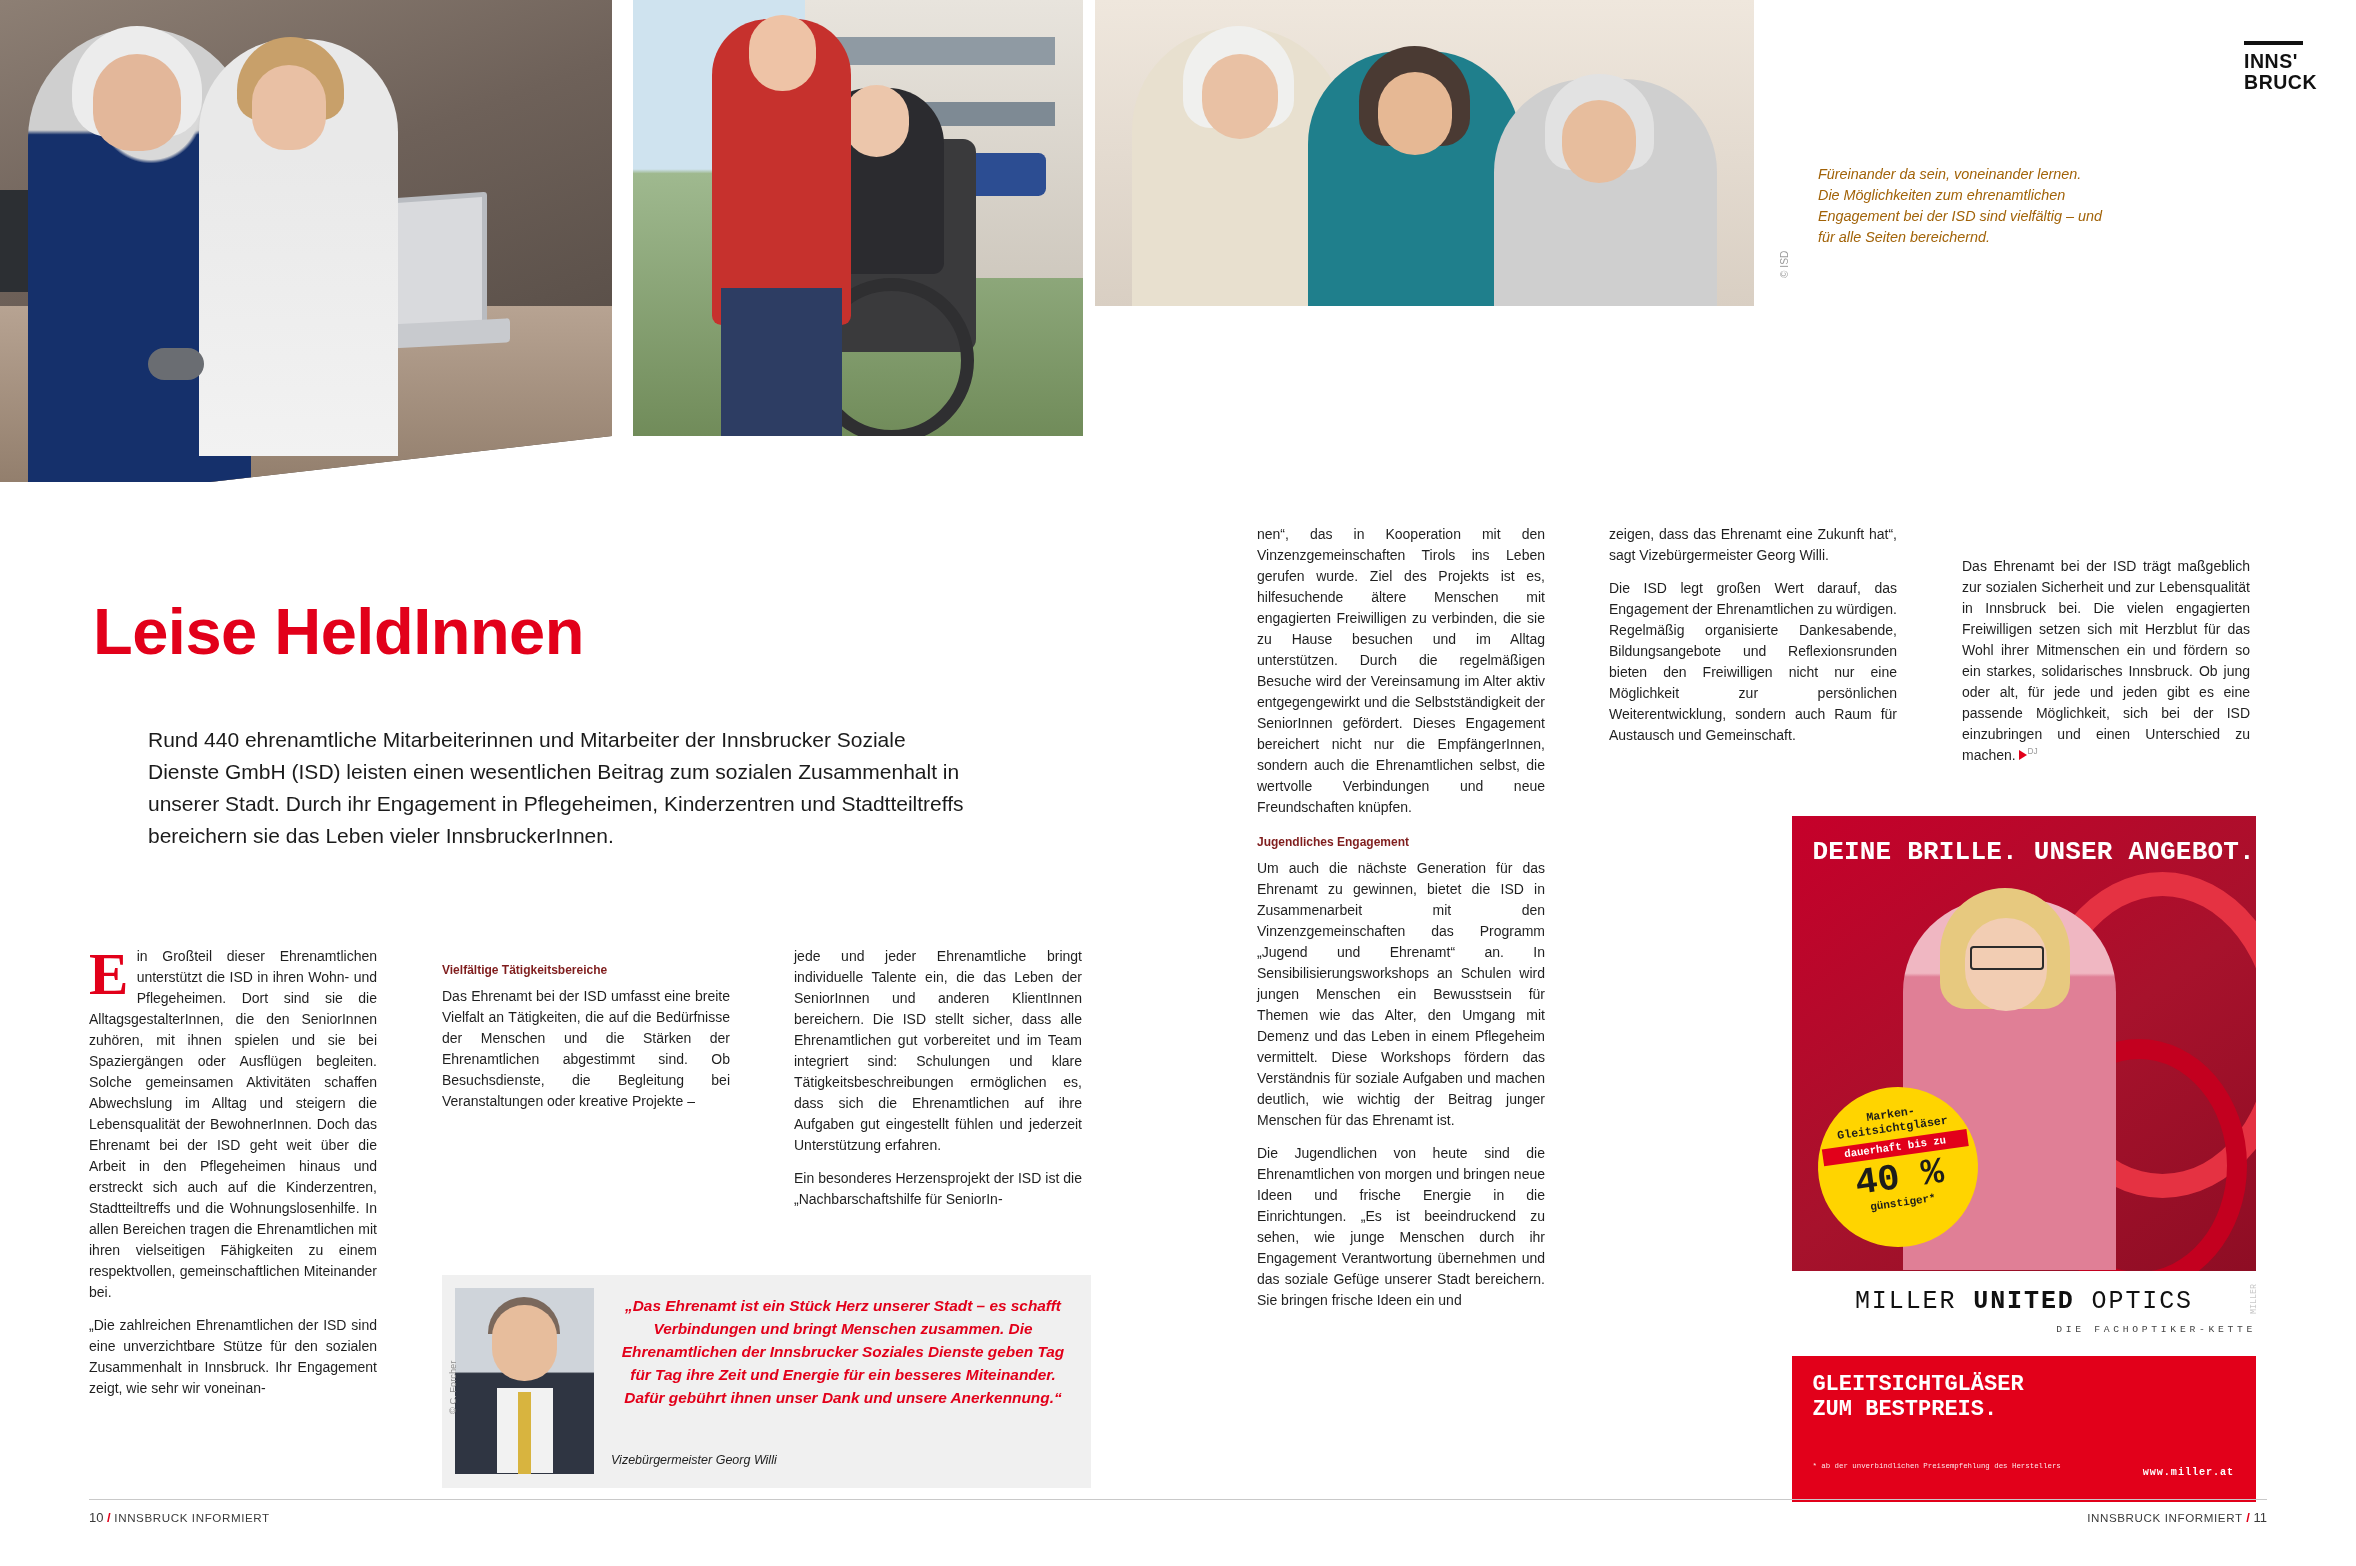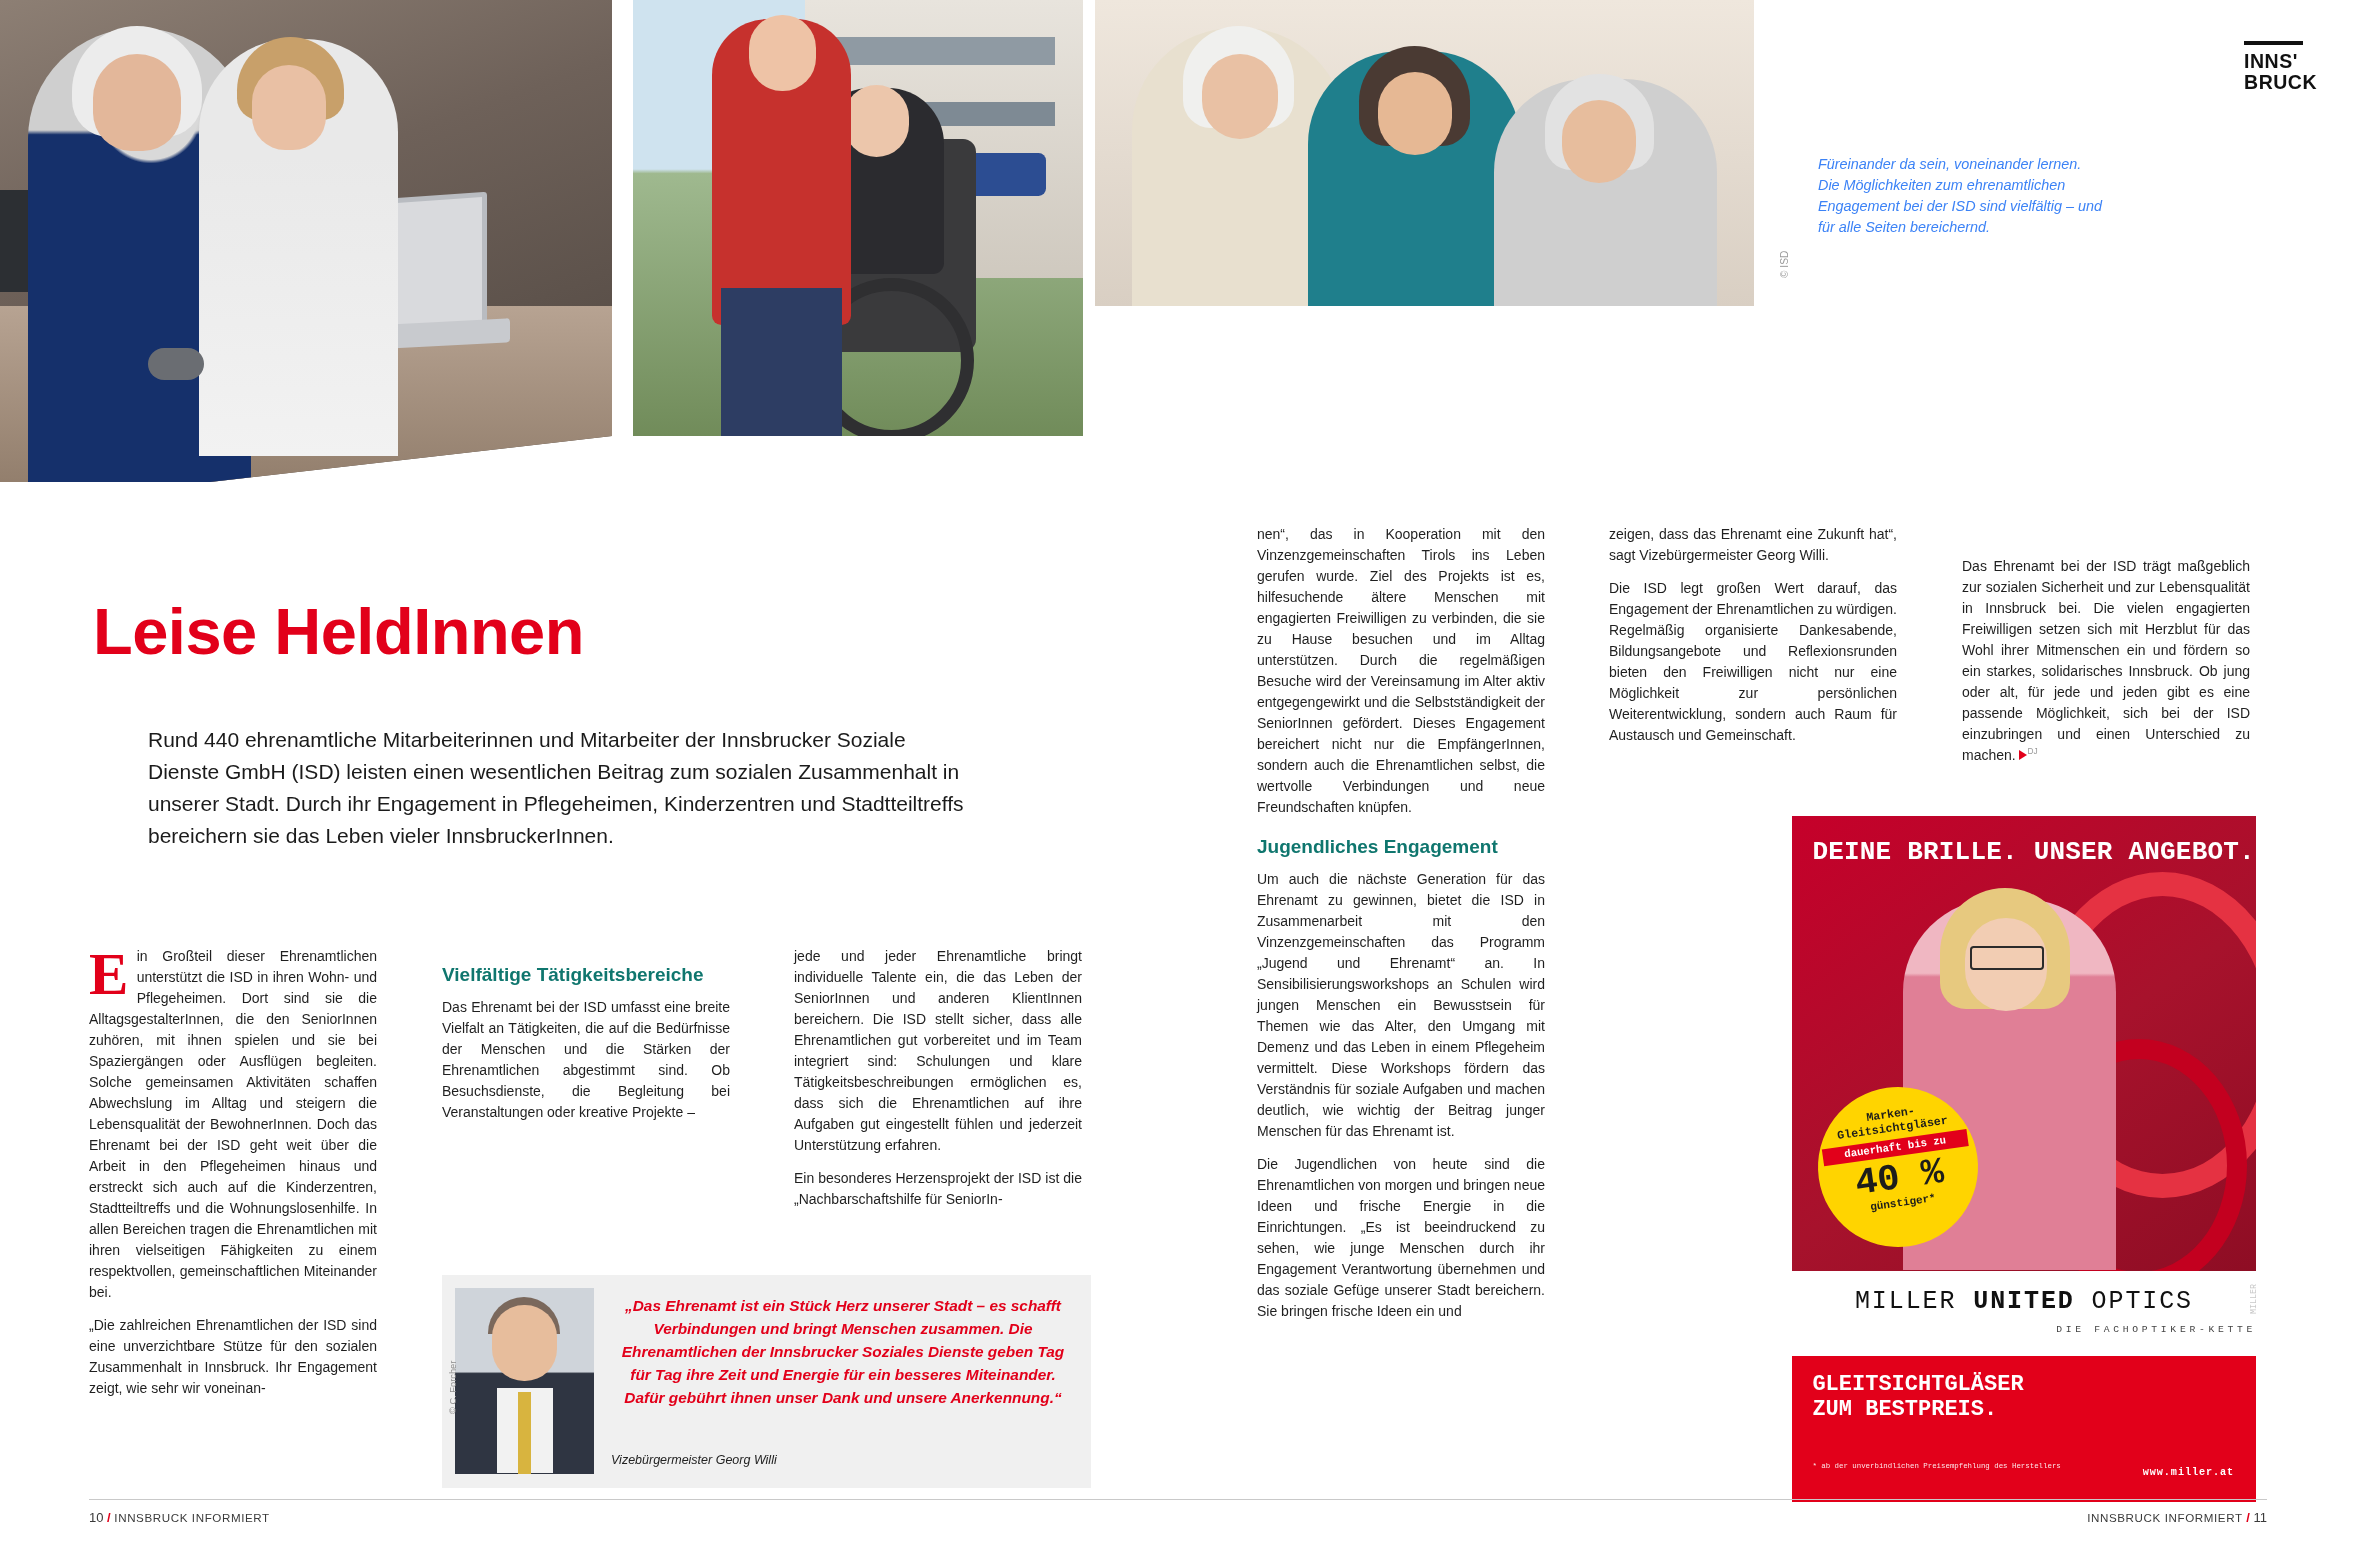--- a/index.html
+++ b/index.html
@@ -74,22 +74,22 @@
   #photo3 .w2{position:absolute;left:213px;top:51px;width:213px;height:260px;background:#1f7f8c;border-radius:93px 93px 0 0;}
   #photo3 .w2h{position:absolute;left:264px;top:46px;width:111px;height:100px;background:#4a3a33;border-radius:56px 56px 28px 28px;}
   #photo3 .w2f{position:absolute;left:283px;top:72px;width:74px;height:83px;background:#e6b894;border-radius:37px;}
   #photo3 .w3{position:absolute;left:399px;top:79px;width:223px;height:232px;background:#cfcfcf;border-radius:93px 93px 0 0;}
   #photo3 .w3h{position:absolute;left:450px;top:74px;width:109px;height:96px;background:#e2e2e2;border-radius:54px 54px 26px 26px;}
   #photo3 .w3f{position:absolute;left:467px;top:100px;width:74px;height:83px;background:#e7bd9d;border-radius:37px;}
   #photo3 .pink{position:absolute;left:232px;top:213px;width:278px;height:93px;background:#e4697e;}
   #photo3 .teal{position:absolute;left:56px;top:232px;width:186px;height:74px;background:#2aa6b5;}
 
   
-  .caption{position:absolute;left:1818px;top:154px;width:288px;
-    font-size:14.4px;line-height:1.45;font-style:italic;color:#3b82f6;}
+  .caption{position:absolute;left:1818px;top:164px;width:288px;
+    font-size:14.4px;line-height:1.45;font-style:italic;color:#a16207;}
   .copyright{position:absolute;left:1779px;top:278px;font-size:10.2px;color:#9a9a9a;
     transform:rotate(-90deg);transform-origin:left top;}
 
   
   .logo{position:absolute;right:39px;top:41px;text-align:left;}
   .logo .bar{width:59px;height:3.7px;background:#111;margin-bottom:6.5px;}
   .logo .l1,.logo .l2{font-weight:bold;font-size:19.5px;letter-spacing:0.5px;line-height:1.08;color:#111;}
 
   
   .diagonal{position:absolute;left:0;top:408px;width:2356px;height:148px;background:#fff;
@@ -98,21 +98,21 @@
 
   
   .headline{position:absolute;left:93px;top:594px;width:1020px;
     font-size:65px;font-weight:bold;color:#e2001a;letter-spacing:-0.5px;}
   .lead{position:absolute;left:148px;top:724px;width:816px;
     font-size:21px;line-height:1.52;color:#1b1b1b;}
 
   
   .col{position:absolute;font-size:14px;line-height:1.5;text-align:justify;color:#1f1f1f;}
   .col p{margin:0 0 12px 0;}
-  .subhead{color:#0f766e;font-weight:bold;font-size:19px;margin:15px 0 7.4px 0;}
+  .subhead{color:#7f1d1d;font-weight:bold;font-size:12px;margin:15px 0 7.4px 0;}
   .dropcap{float:left;font-size:59px;line-height:48px;font-weight:bold;color:#e2001a;
     padding:3.7px 8.3px 0 0;font-family:"Liberation Serif", serif;}
 
   #c1{left:89px;top:946px;width:288px;}
   #c2{left:442px;top:946px;width:288px;}
   #c3{left:794px;top:946px;width:288px;}
   #c4{left:1257px;top:524px;width:288px;}
   #c5{left:1609px;top:524px;width:288px;}
   #c6{left:1962px;top:556px;width:288px;}
 

